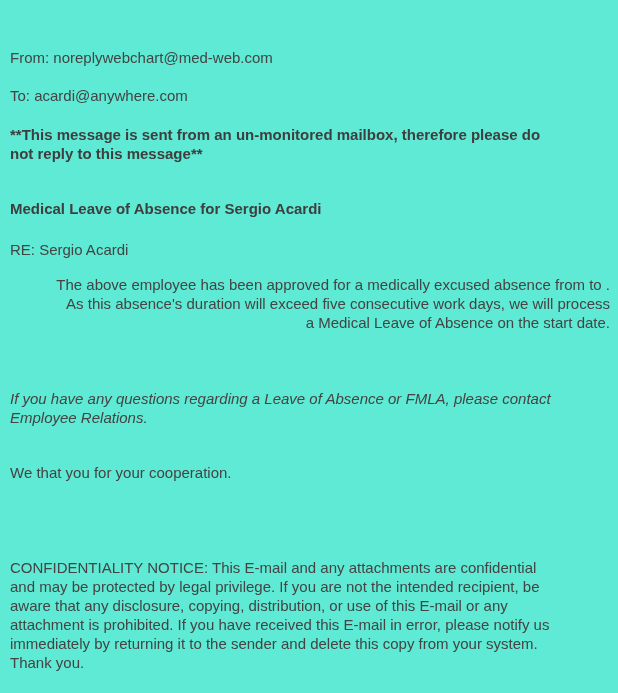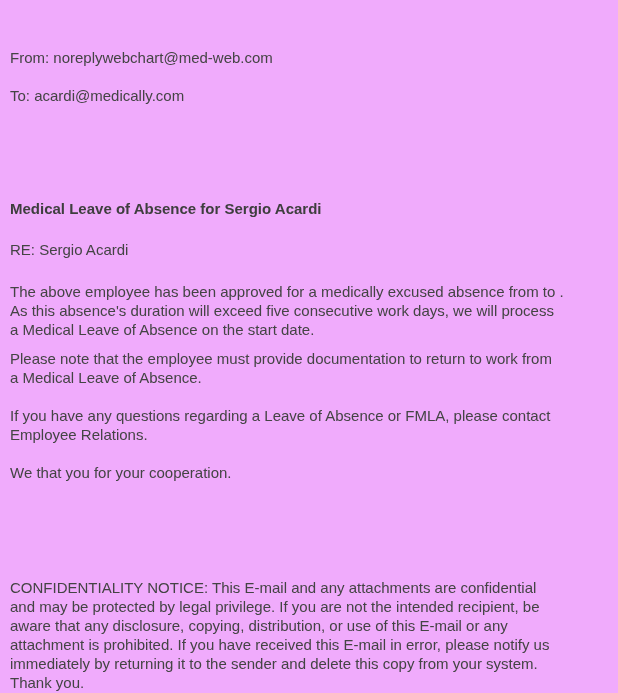--- a/index.html
+++ b/index.html
@@ -4,65 +4,65 @@
 <style>
   html, body {
     margin: 0;
     padding: 0;
     background: #ffffff;
   }
   .email-page {
     position: relative;
     width: 618px;
     height: 693px;
-    background: #f0abfc;
+    background: #5eead4;
     overflow: hidden;
     font-family: "Liberation Sans", sans-serif;
     font-size: 15px;
     line-height: 19px;
     color: #444444;
   }
   .block {
     position: absolute;
     left: 10px;
     width: 600px;
     white-space: pre-line;
   }
   .header-block   { top: 29px; }
   .header-line    { white-space: normal; }
   .warning-block  { top: 125px; font-weight: 700; color: #3e3e3e; }
   .title-block    { top: 199px; font-weight: 700; color: #3e3e3e; }
   .re-block       { top: 240px; }
-  .p1-block       { top: 282px; }
+  .p1-block       { top: 275px; text-align: right; }
   .p2-block       { top: 349px; }
-  .p3-block       { top: 406px; }
+  .p3-block       { top: 389px; font-style: italic; }
   .p4-block       { top: 463px; }
-  .notice-block   { top: 558px; margin-top: 20px; }
+  .notice-block   { top: 558px; }
 </style>
 </head>
 <body>
 
 <div class="email-page">
 
   <div class="block header-block">
     <div class="header-line"><span>From:</span> <span>noreplywebchart@med-web.com</span></div>
-    <div class="header-line"><span>To:</span> <span>acardi@medically.com</span></div>
+    <div class="header-line"><span>To:</span> <span>acardi@anywhere.com</span></div>
   </div>
 
+  <div class="block warning-block">**This message is sent from an un-monitored mailbox, therefore please do
+not reply to this message**</div>
 
   <div class="block title-block">Medical Leave of Absence for Sergio Acardi</div>
 
   <div class="block re-block">RE: Sergio Acardi</div>
 
   <div class="block p1-block">The above employee has been approved for a medically excused absence from to .
 As this absence's duration will exceed five consecutive work days, we will process
 a Medical Leave of Absence on the start date.</div>
 
-  <div class="block p2-block">Please note that the employee must provide documentation to return to work from
-a Medical Leave of Absence.</div>
 
   <div class="block p3-block">If you have any questions regarding a Leave of Absence or FMLA, please contact
 Employee Relations.</div>
 
   <div class="block p4-block">We that you for your cooperation.</div>
 
   <div class="block notice-block">CONFIDENTIALITY NOTICE: This E-mail and any attachments are confidential
 and may be protected by legal privilege. If you are not the intended recipient, be
 aware that any disclosure, copying, distribution, or use of this E-mail or any
 attachment is prohibited. If you have received this E-mail in error, please notify us

